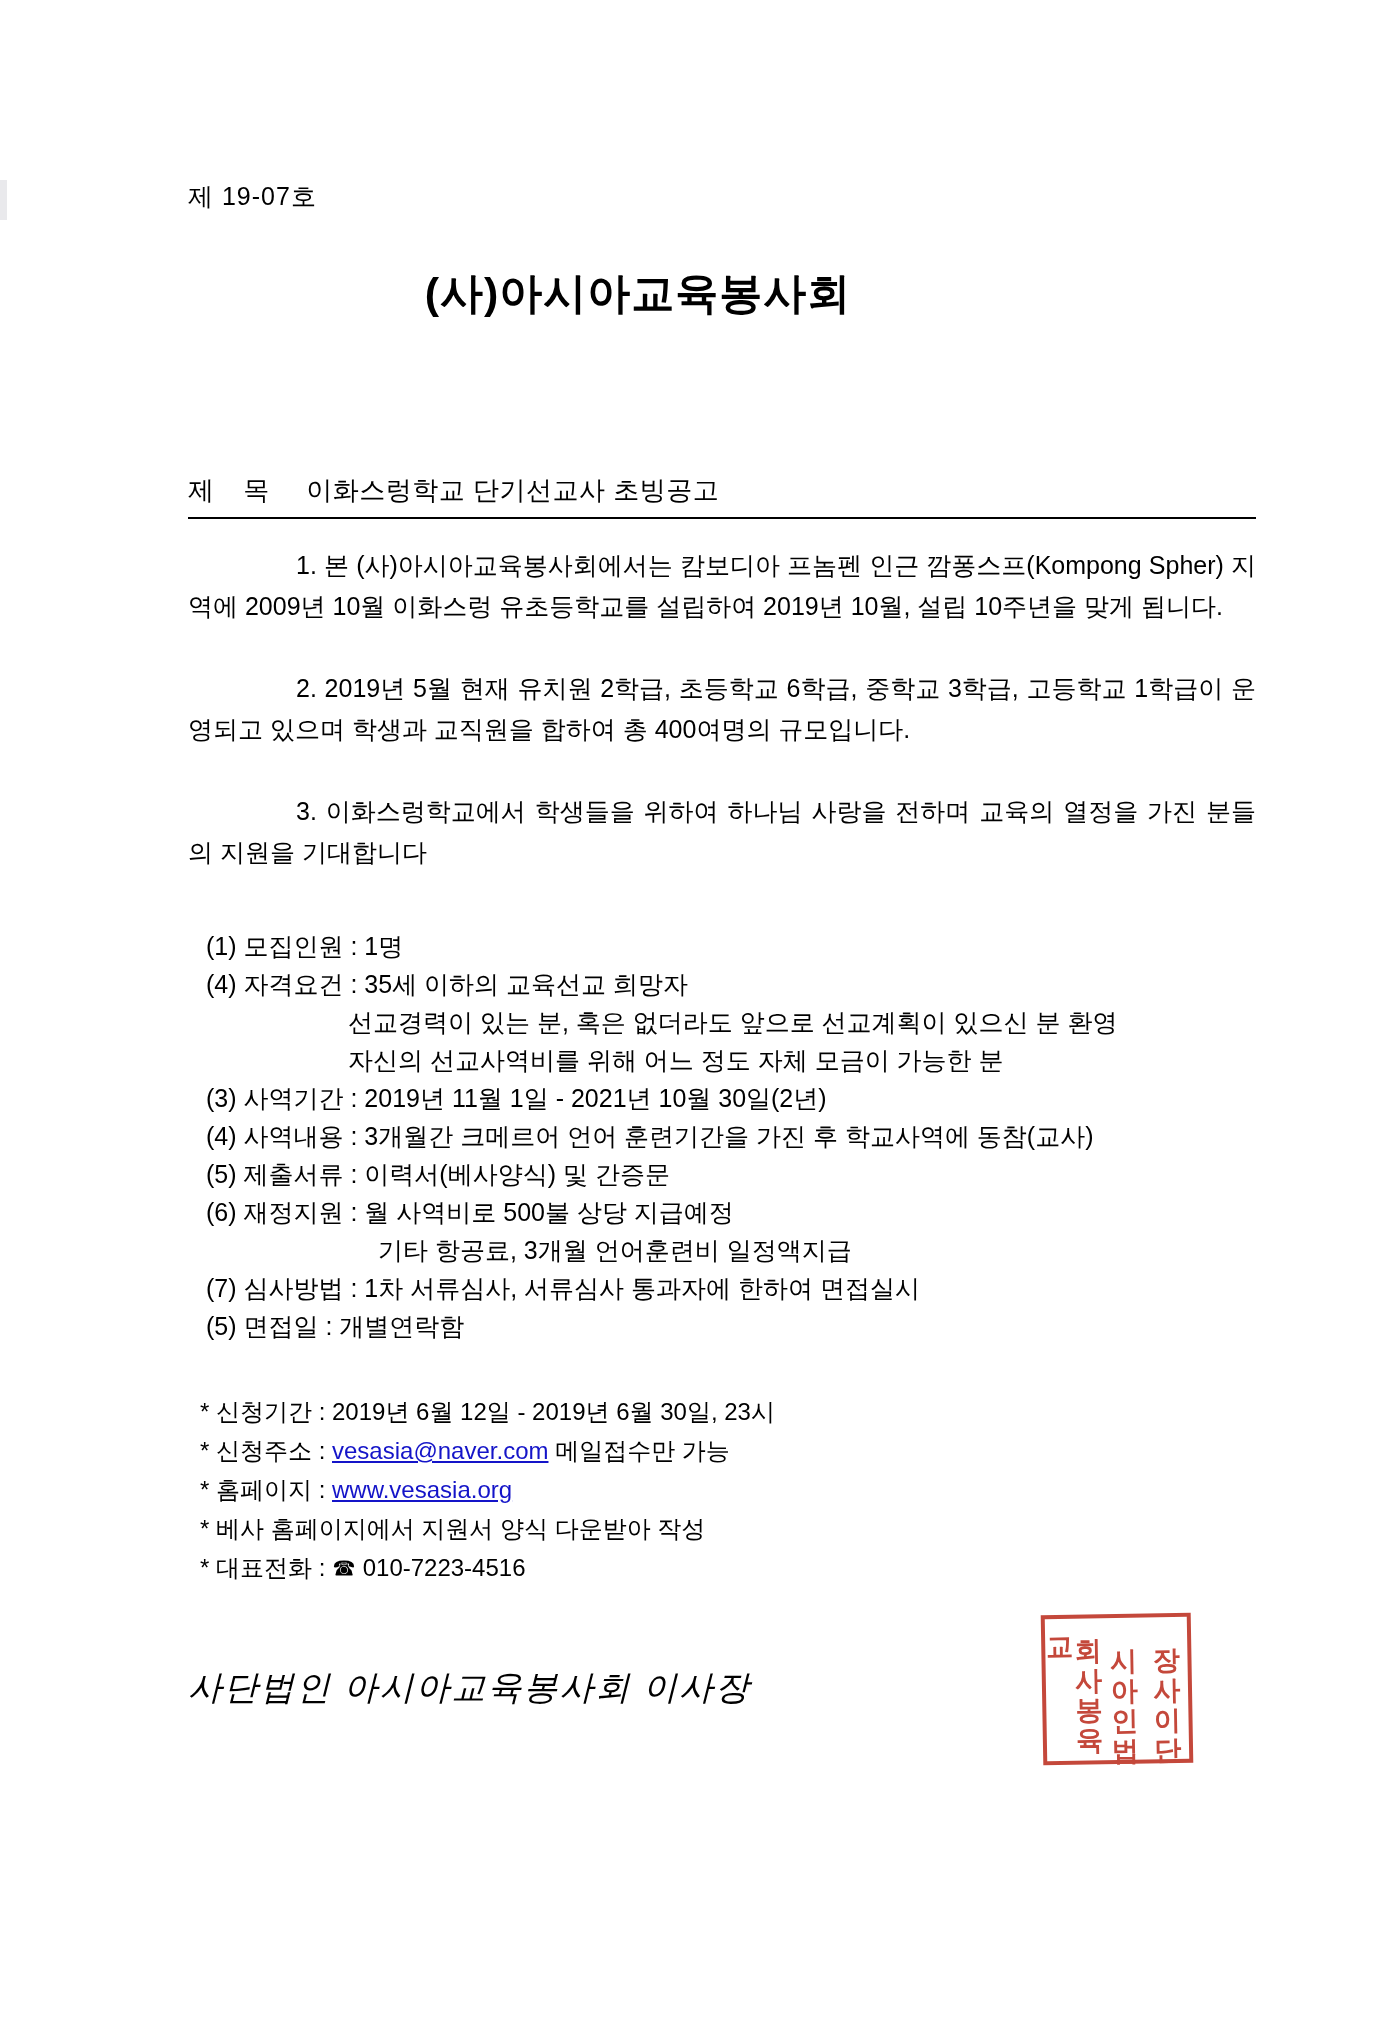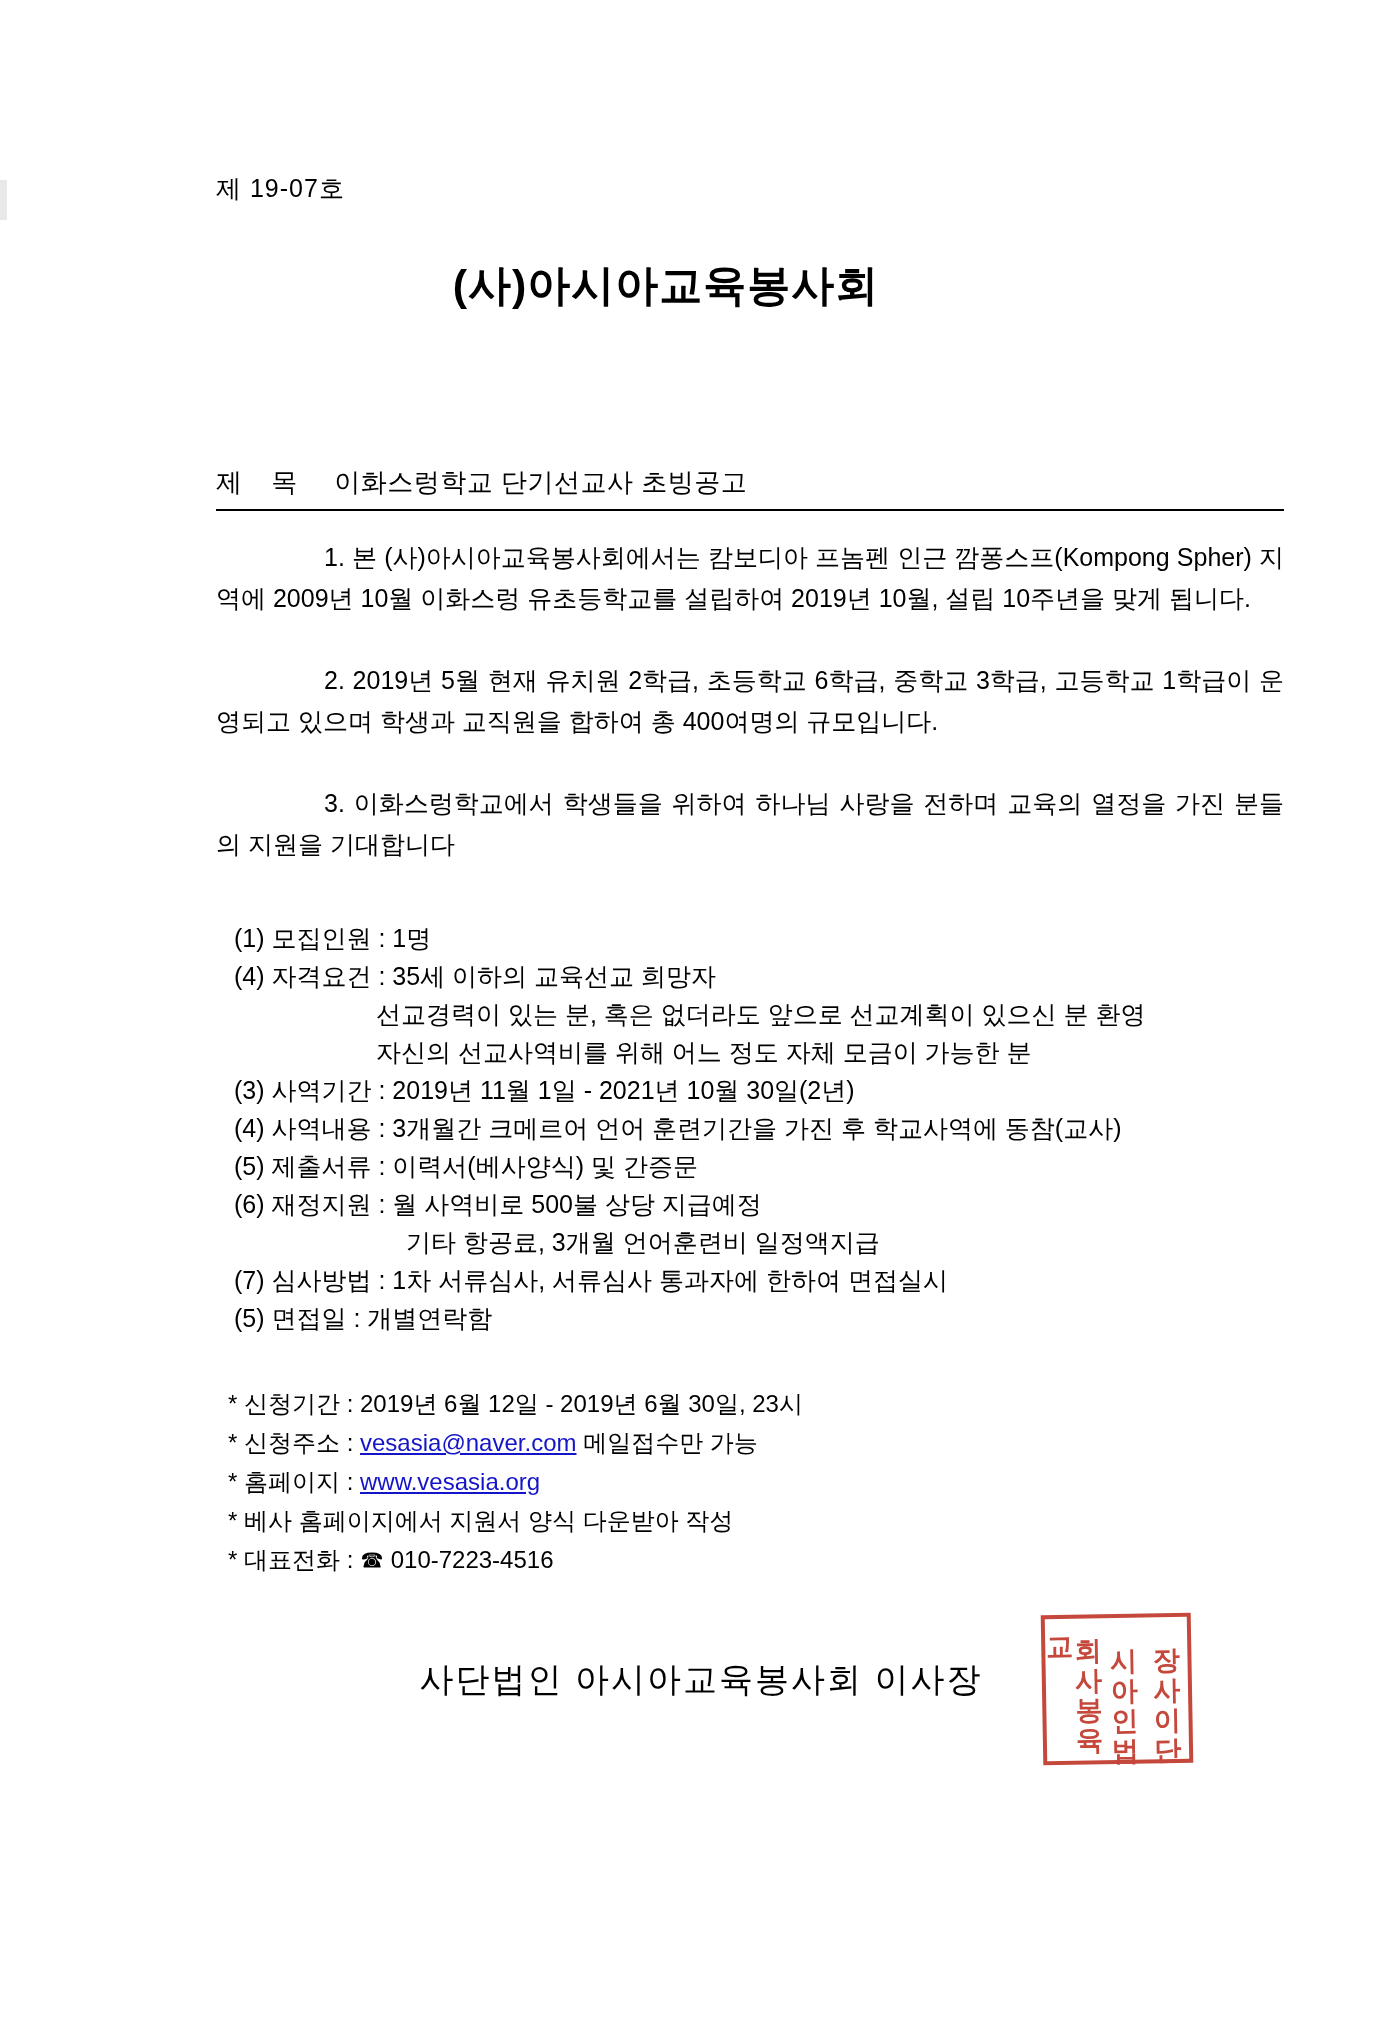--- a/index.html
+++ b/index.html
@@ -26,23 +26,22 @@
     position: absolute;
     left: 0;
     top: 180px;
     width: 7px;
     height: 40px;
     background: #e9e9ec;
   }
   .content {
     position: absolute;
     left: 188px;
-    top: 0;
+    top: 8px;
     width: 1070px;
-    margin-left: 28px;
   }
   .doc-number {
     margin-top: 172px;
     font-size: 25px;
     letter-spacing: 1px;
   }
   .org-title {
     margin-top: 52px;
     text-align: center;
     font-size: 43px;
@@ -110,23 +109,24 @@
     white-space: nowrap;
   }
   .link {
     color: #1414c8;
     text-decoration: underline;
   }
   .signature {
     margin-top: 78px;
     font-size: 34px;
     letter-spacing: 2px;
-    text-align: center;
+    text-align: left;
     padding-right: 100px;
     position: relative;
+    font-style: italic;
   }
   .stamp {
     position: absolute;
     left: 1042px;
     top: 1614px;
     width: 150px;
     height: 150px;
     border: 4px solid #c0392b;
     box-sizing: border-box;
     color: #c0392b;

